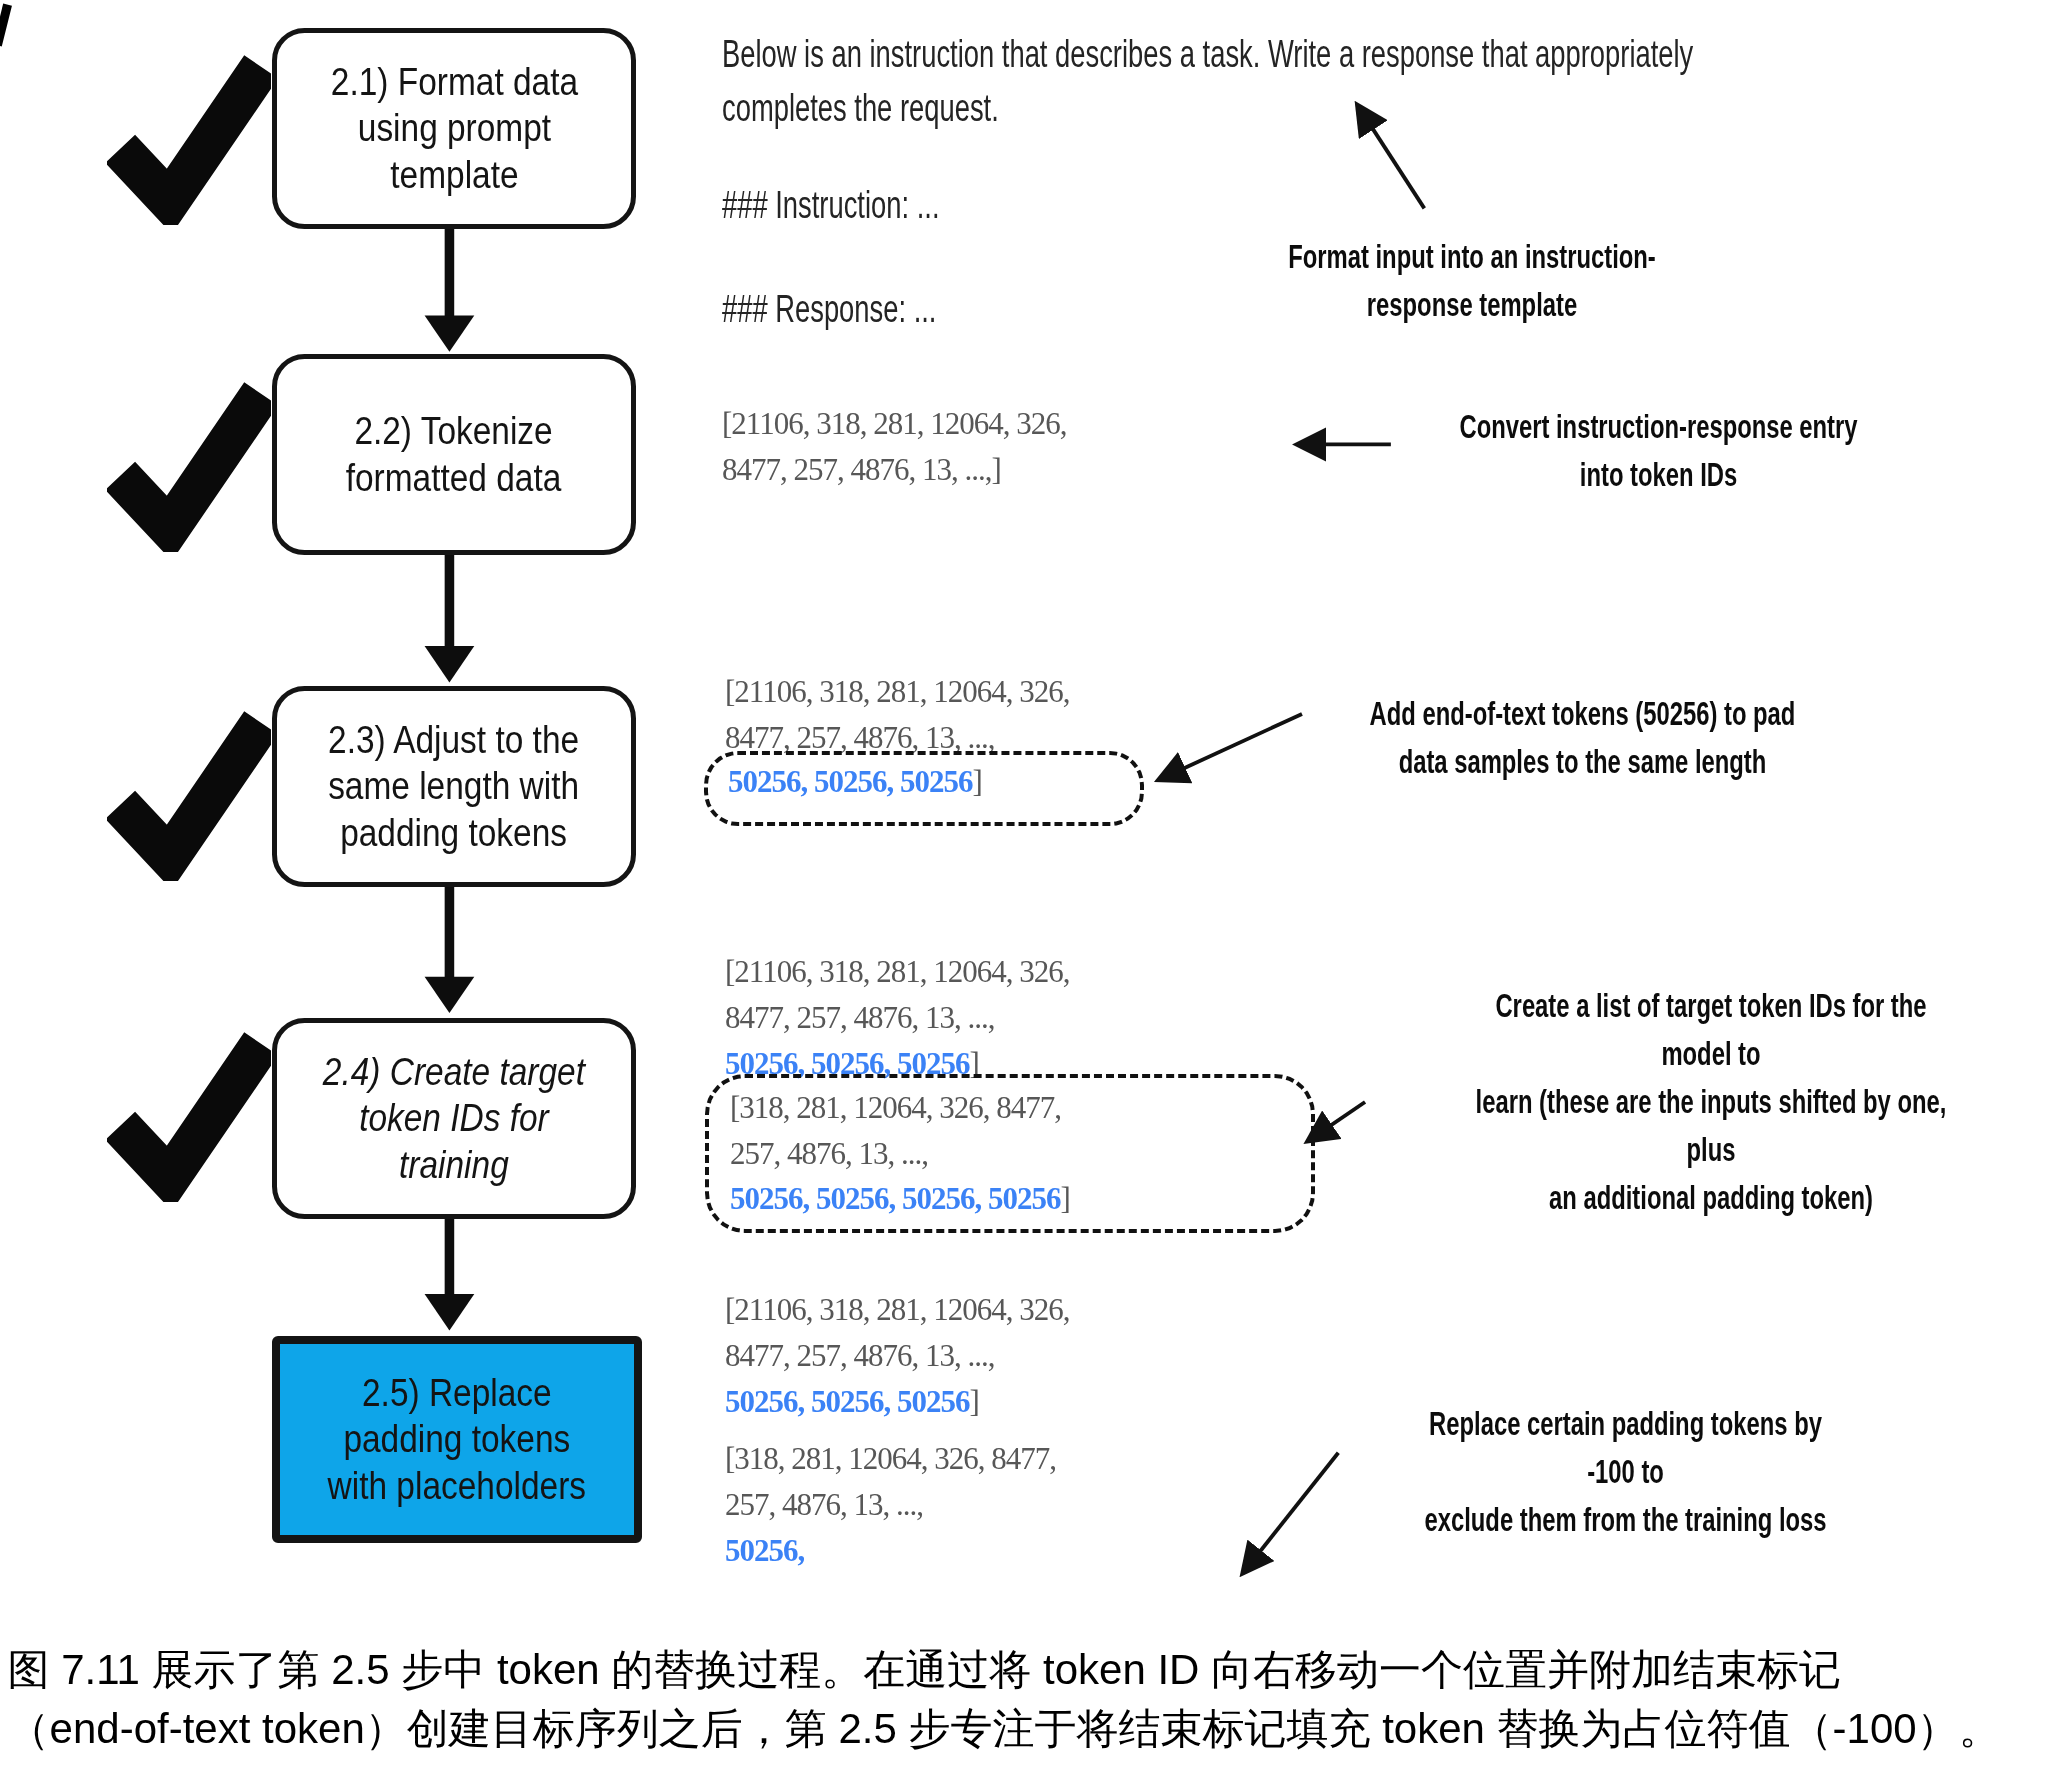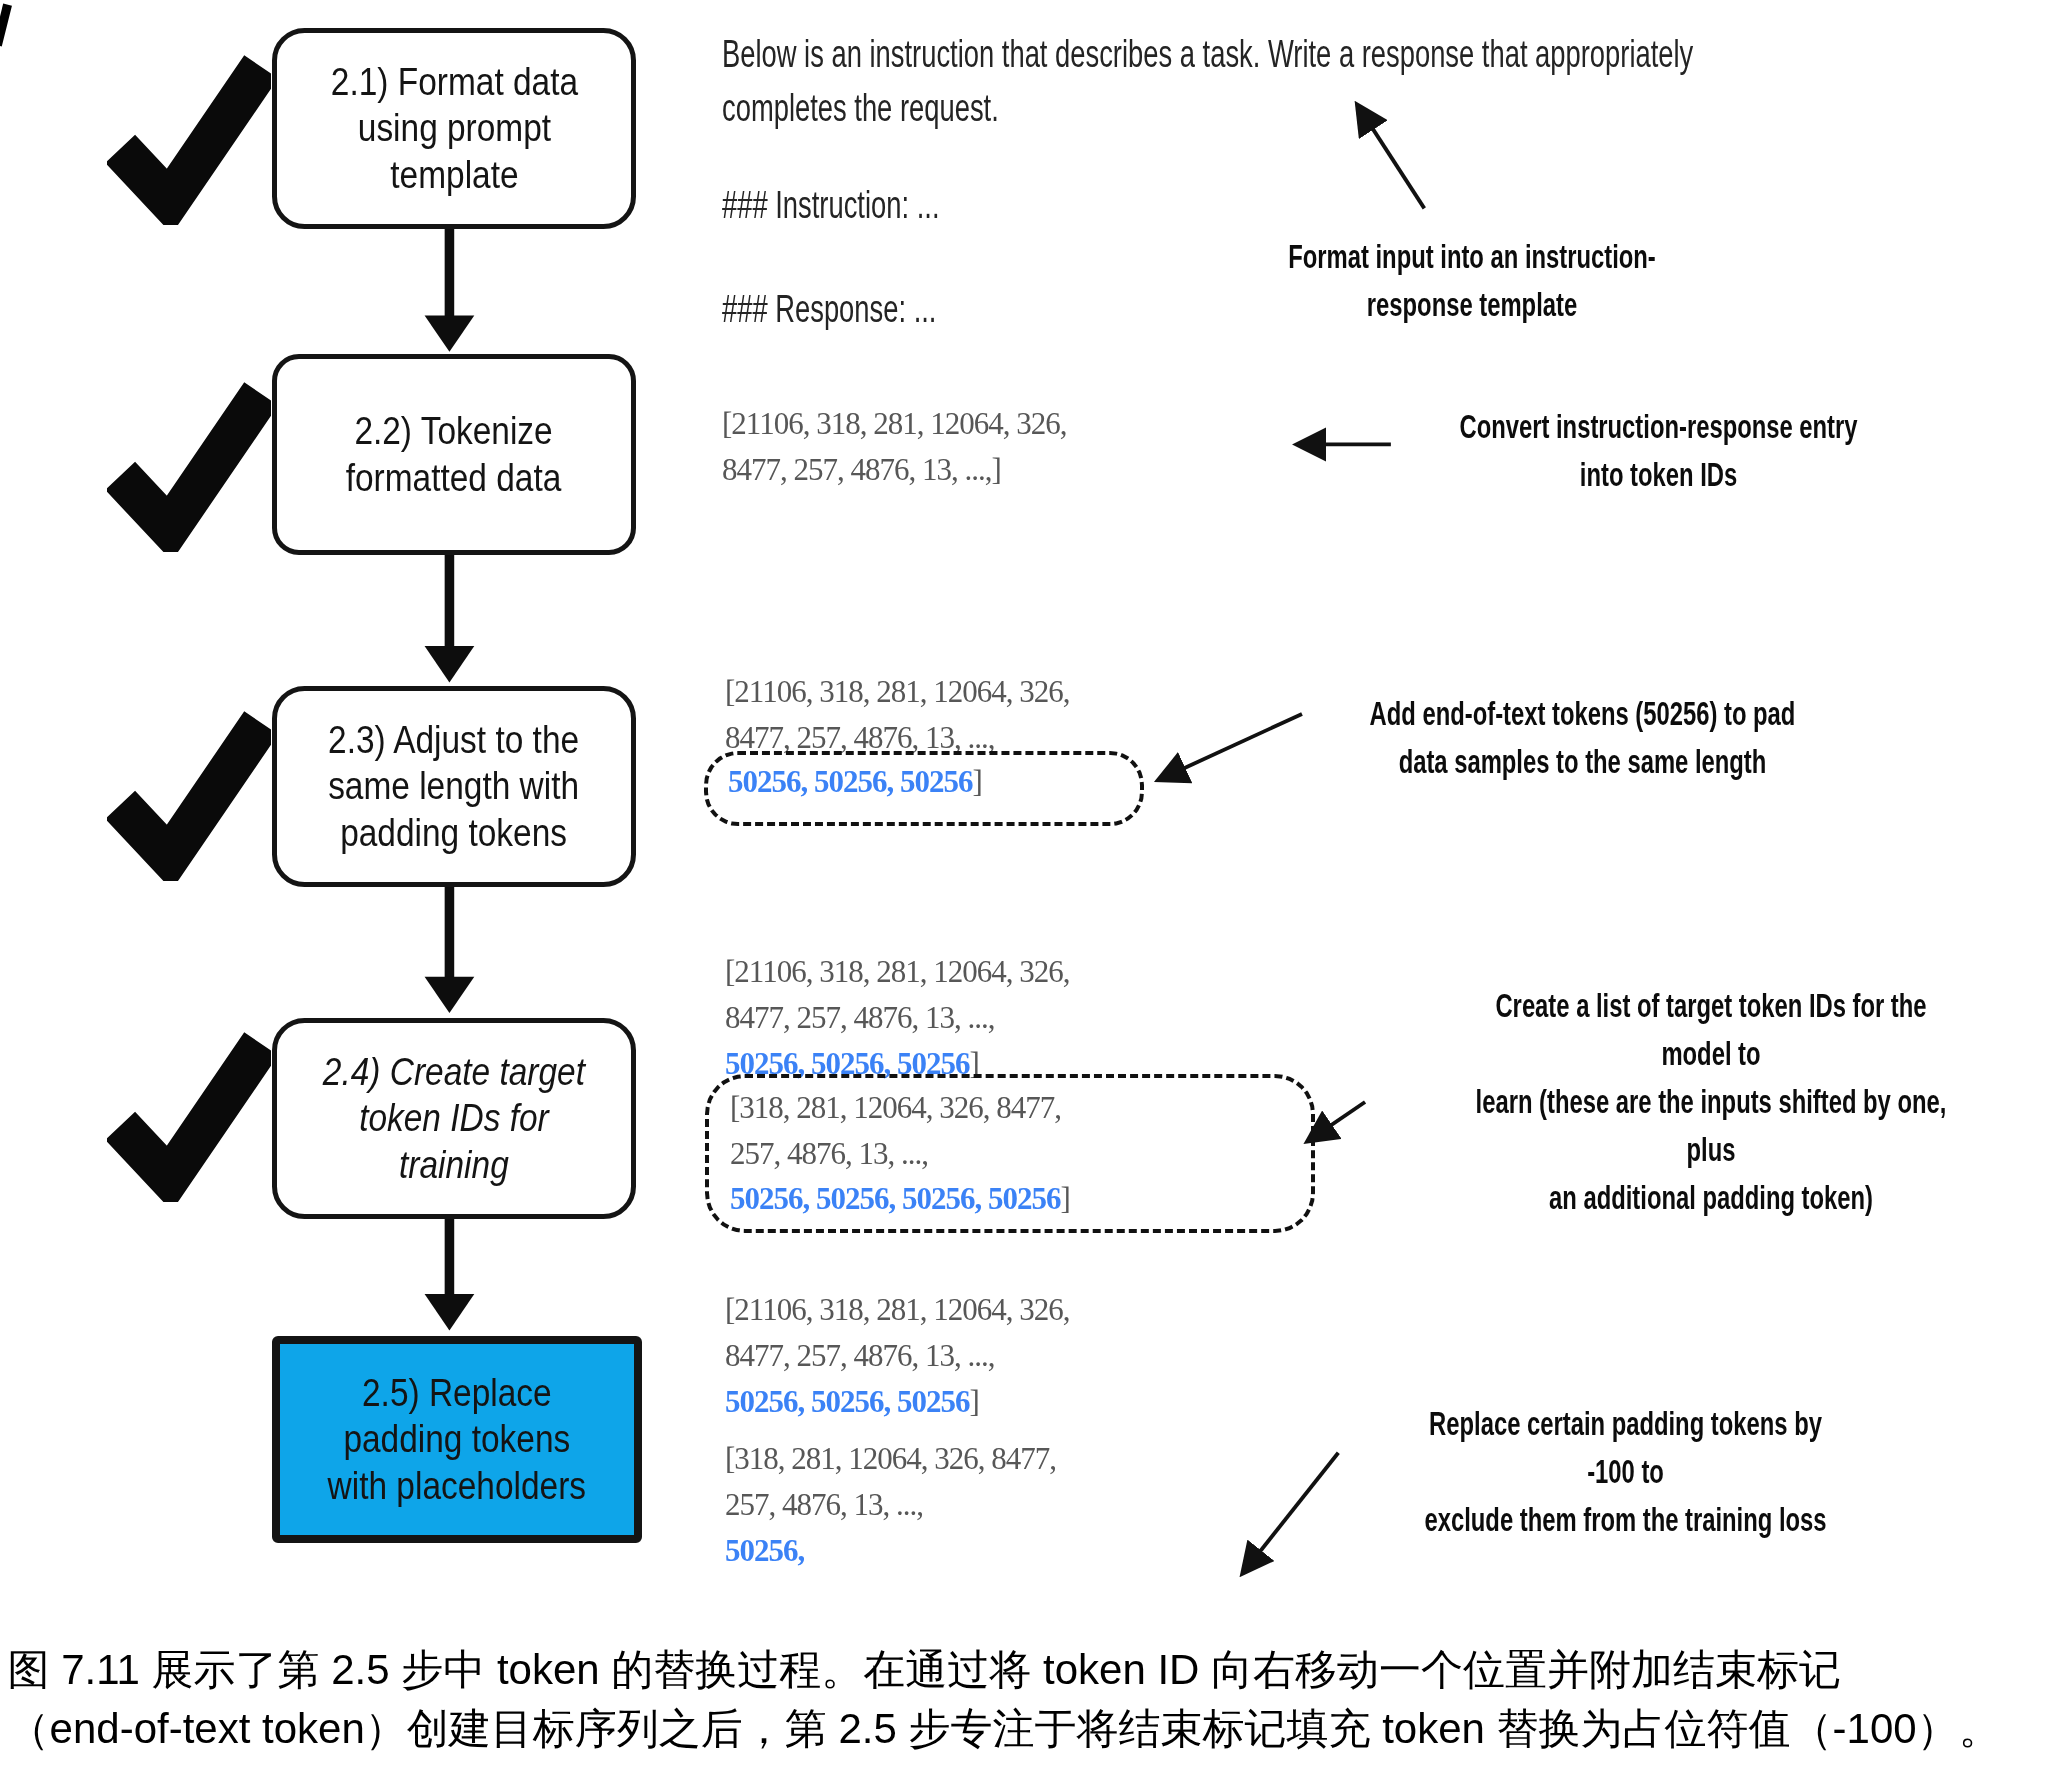--- a/index.html
+++ b/index.html
@@ -73,21 +73,21 @@
   </svg>
   <svg class="abs" style="left:107px;top:1030px" width="164" height="172" viewBox="0 0 100 100">
     <polyline points="8,56 38,88 94,6" fill="none" stroke="#0a0a0a" stroke-width="25"></polyline>
   </svg>
 
   <div class="flowbox" style="left:272px;top:8px;margin-top:20px;">
     <span class="lbl">2.1) Format data
 using prompt
 template</span>
   </div>
-  <div class="flowbox" style="left:272px;top:354px;border-radius:27px;">
+  <div class="flowbox" style="left:272px;top:354px;">
     <span class="lbl">2.2) Tokenize
 formatted data</span>
   </div>
   <div class="flowbox" style="left:272px;top:686px;">
     <span class="lbl">2.3) Adjust to the
 same length with
 padding tokens</span>
   </div>
   <div class="flowbox" style="left:272px;top:1018px;font-style:italic;">
     <span class="lbl">2.4) Create target

